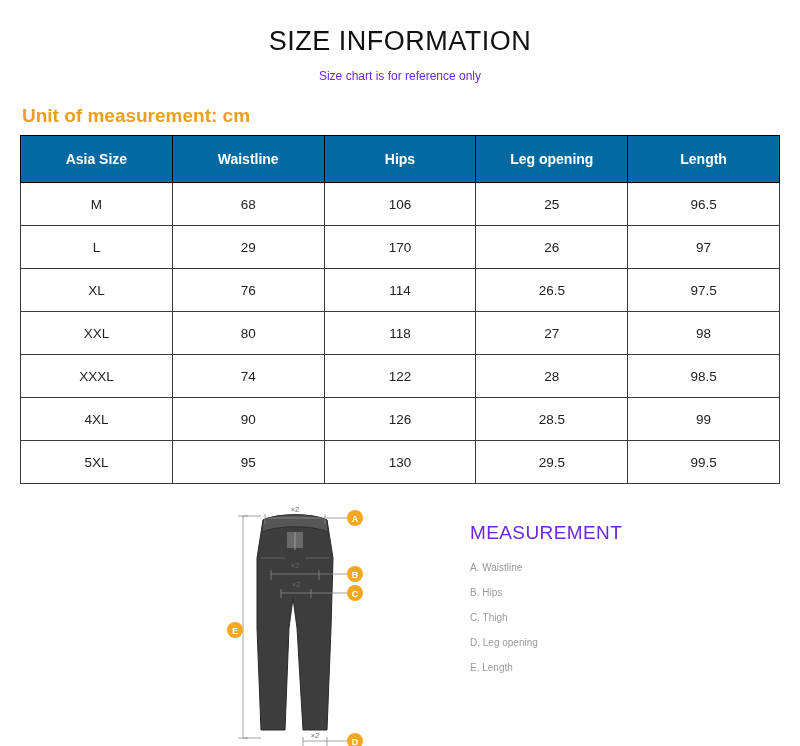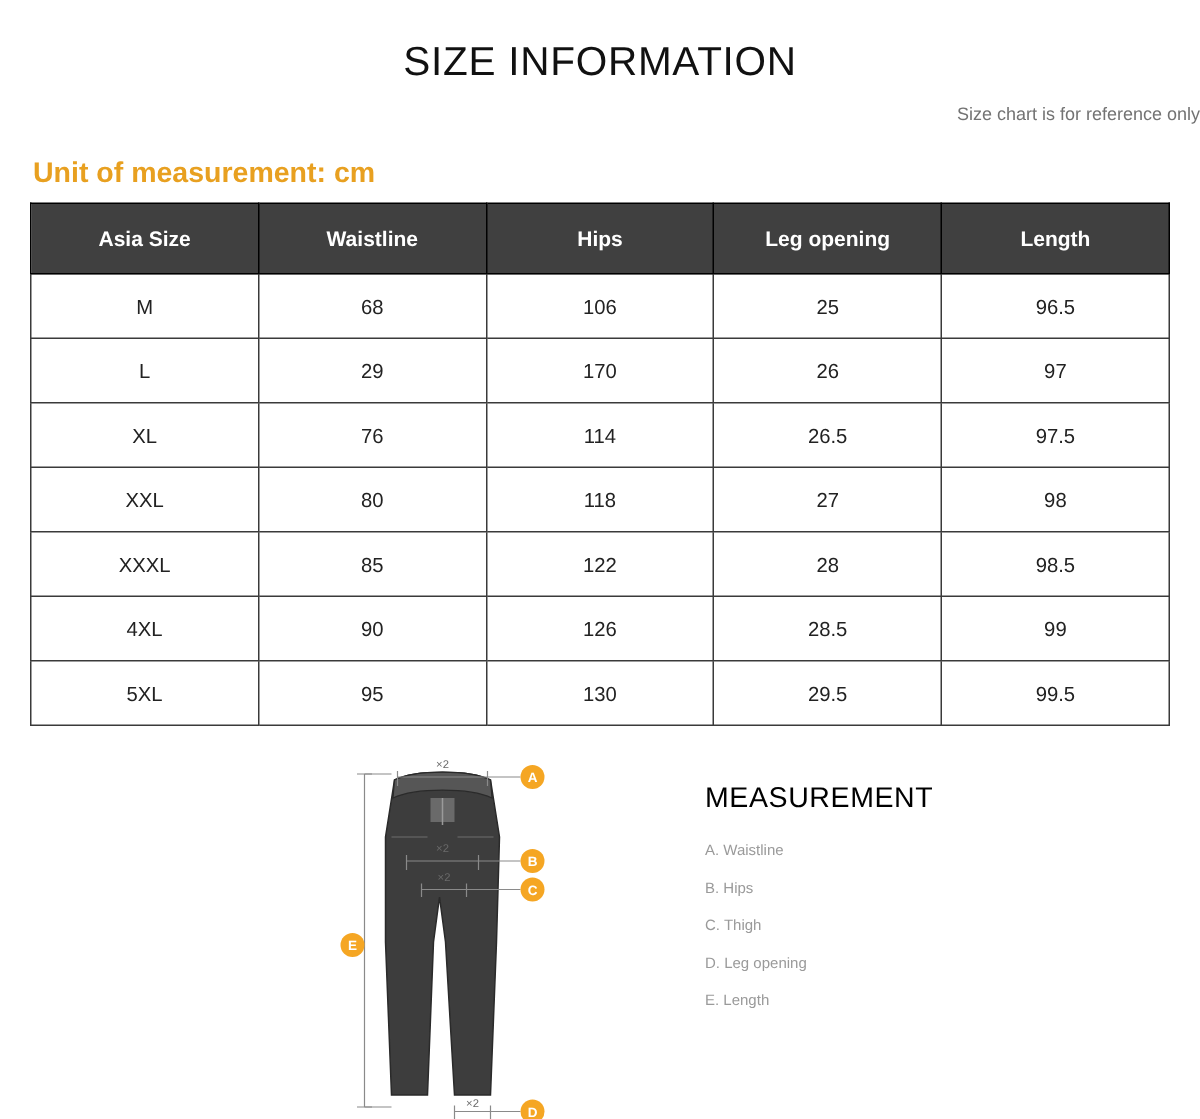--- a/index.html
+++ b/index.html
@@ -21,23 +21,23 @@
   }
   .title {
     text-align: center;
     font-size: 27px;
     font-weight: normal;
     letter-spacing: 0.5px;
     margin: 26px 0 0 0;
     color: #111111;
   }
   .subtitle {
-    text-align: right;
+    text-align: center;
     font-size: 12px;
-    color: #737373;
+    color: #6d28d9;
     margin: 12px 0 0 0;
   }
   .unit {
     margin: 22px 0 0 22px;
     font-size: 19px;
     color: #e8a020;
     font-weight: bold;
   }
   table.size-table {
     margin: 8px auto 0 auto;
@@ -45,21 +45,21 @@
     border-collapse: collapse;
     table-layout: fixed;
   }
   table.size-table th,
   table.size-table td {
     border: 1px solid #3a3a3a;
     text-align: center;
     font-size: 13.5px;
   }
   table.size-table thead th {
-    background: #404040;
+    background: #0369a1;
     color: #ffffff;
     height: 44px;
     font-weight: bold;
     font-size: 14px;
     border-color: #000000;
   }
   table.size-table thead th + th {
     border-left: 1px solid #4a4a4a;
   }
   table.size-table tbody td {
@@ -80,21 +80,21 @@
     height: 250px;
   }
   .measure-block {
     position: absolute;
     left: 470px;
     top: 24px;
     width: 300px;
   }
   .measure-title {
     font-size: 19px;
-    color: #000000;
+    color: #6d28d9;
     letter-spacing: 0.4px;
     margin-bottom: 18px;
   }
   .measure-item {
     font-size: 10px;
     color: #9a9a9a;
     margin-bottom: 14px;
   }
 </style>
 </head>
@@ -140,21 +140,21 @@
       </tr>
       <tr>
         <td>XXL</td>
         <td>80</td>
         <td>118</td>
         <td>27</td>
         <td>98</td>
       </tr>
       <tr>
         <td>XXXL</td>
-        <td>85</td>
+        <td>74</td>
         <td>122</td>
         <td>28</td>
         <td>98.5</td>
       </tr>
       <tr>
         <td>4XL</td>
         <td>90</td>
         <td>126</td>
         <td>28.5</td>
         <td>99</td>

